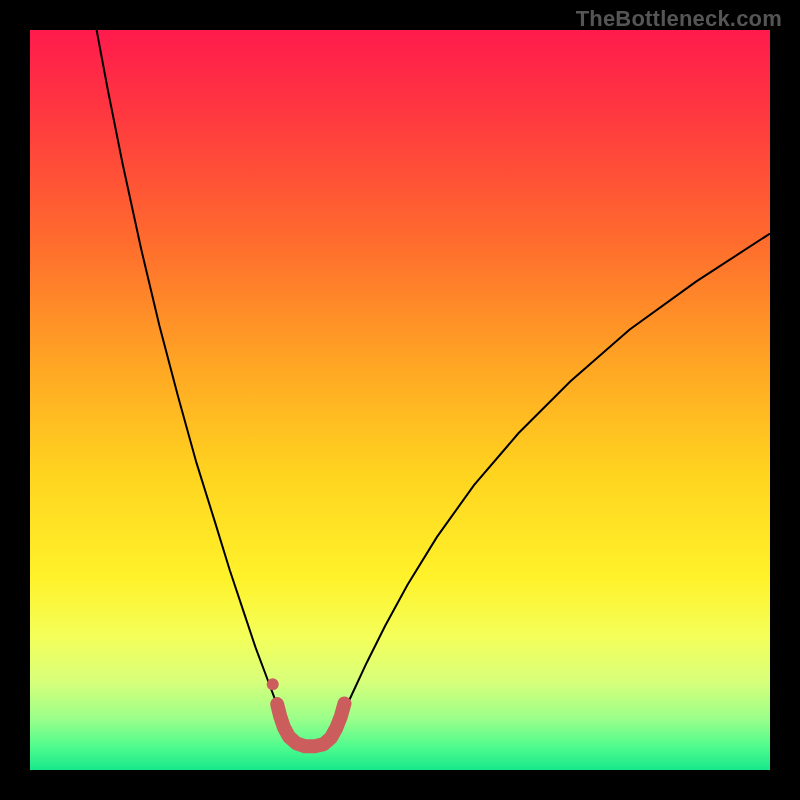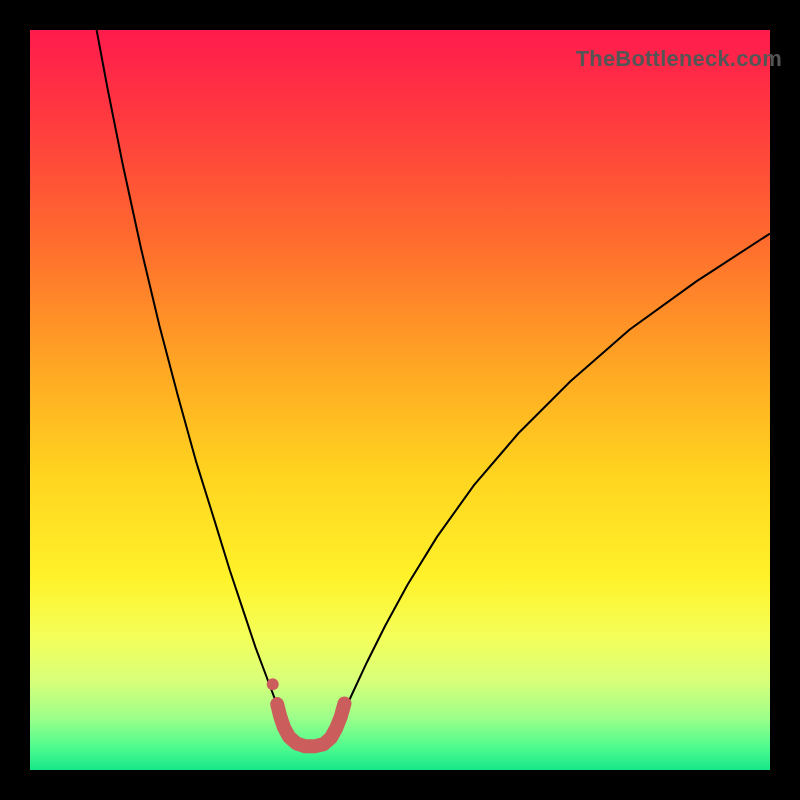--- a/index.html
+++ b/index.html
@@ -13,21 +13,20 @@
   }
   .watermark {
     position: absolute;
     top: 6px;
     right: 18px;
     color: #555;
     font-size: 22px;
     font-weight: 600;
     z-index: 10;
     letter-spacing: 0.2px;
-    margin-top: 40px;
   }
   .frame {
     position: absolute;
     left: 30px;
     top: 30px;
     width: 740px;
     height: 740px;
     background: #000;
   }
   svg {

